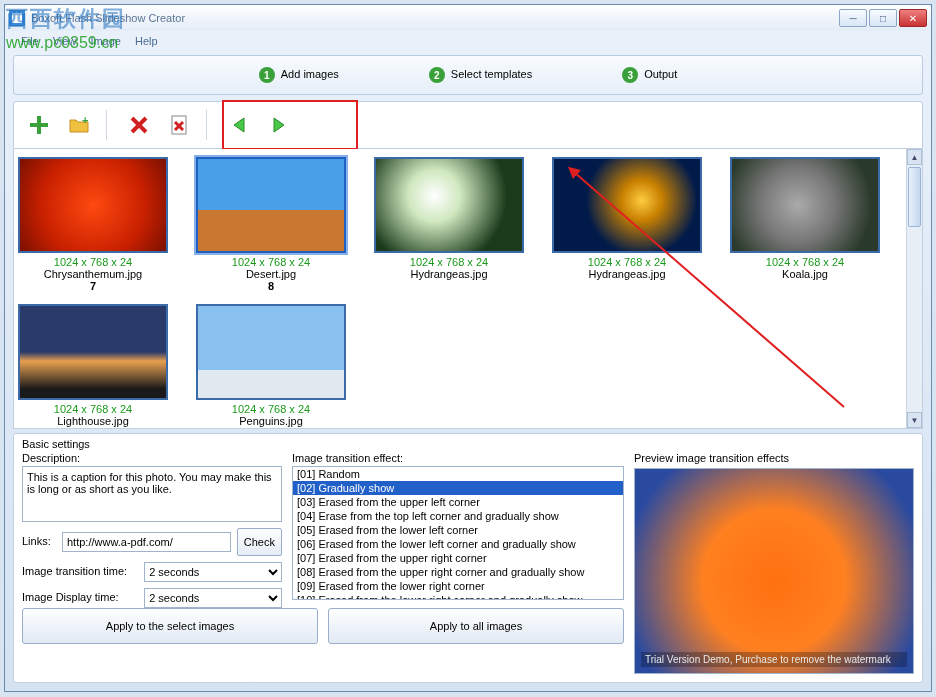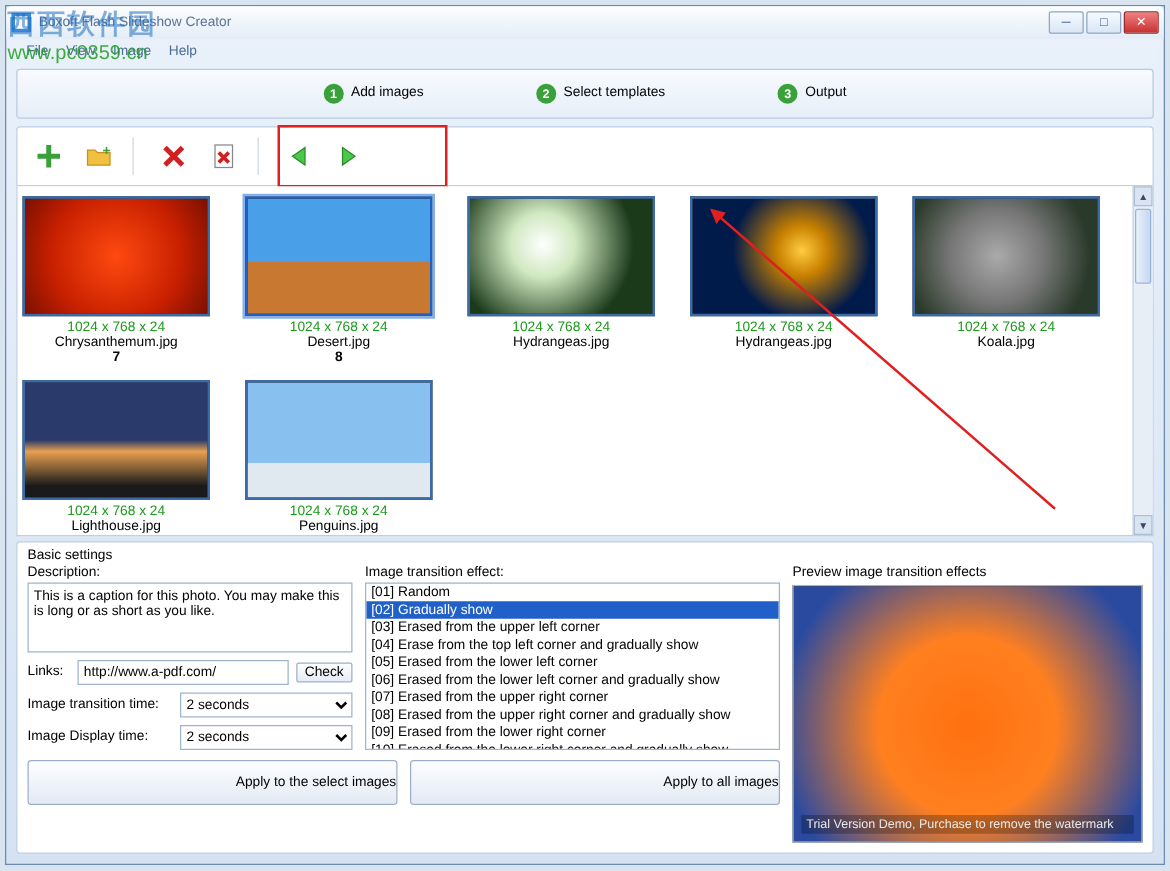--- a/index.html
+++ b/index.html
@@ -48,29 +48,29 @@
 .settings-title { color:#000; margin-bottom:2px; }
 .settings-body { display:flex; gap:10px; flex:1; }
 .col { display:flex; flex-direction:column; }
 .col.left { width:260px; }
 .col.mid { flex:1; }
 .col.right { width:280px; }
 .lbl { color:#000; margin-bottom:2px; }
 textarea.desc { width:100%; height:56px; border:1px solid #a0b4cc; padding:4px; resize:none; font-size:11px; }
 .row { display:flex; align-items:center; gap:6px; margin-top:6px; }
 input.txt { flex:1; height:20px; border:1px solid #a0b4cc; padding:0 4px; background:#fff; }
-button.small { height:16px; padding:0 6px; border:1px solid #9aaecc; background:linear-gradient(#fdfeff,#e4ecf6); border-radius:2px; cursor:pointer; }
+button.small { height:28px; padding:0 6px; border:1px solid #9aaecc; background:linear-gradient(#fdfeff,#e4ecf6); border-radius:2px; cursor:pointer; }
 select.combo { height:20px; border:1px solid #a0b4cc; background:#fff; width:140px; }
 .listbox { border:1px solid #a0b4cc; height:134px; overflow:hidden; background:#fff; }
 .listbox .item { padding:1px 4px; white-space:nowrap; overflow:hidden; text-overflow:ellipsis; cursor:default; }
 .listbox .item.sel { background:#2060c8; color:#fff; }
 .preview-img { flex:1; border:1px solid #a0b4cc; background:#333; position:relative; overflow:hidden; margin-top:2px; }
 .preview-caption { position:absolute; bottom:6px; left:6px; right:6px; color:#e8e8e8; font-size:10px; background:rgba(0,0,0,.25); padding:2px 4px; }
 .btn-row { display:flex; gap:10px; margin-top:8px; }
-button.big { flex:1; height:36px; border:1px solid #9aaecc; background:linear-gradient(#fdfeff,#e2eaf4); border-radius:3px; cursor:pointer;text-align:right; }
+button.big { flex:1; height:36px; border:1px solid #9aaecc; background:linear-gradient(#fdfeff,#e2eaf4); border-radius:3px; cursor:pointer; }
 
 
 .ph { position:absolute; inset:0; }
 .ph.waterfall { background:linear-gradient(#a0b8d0 40%,#2a3a4a); }
 .ph.flower { background:radial-gradient(circle at 50% 50%, #ff4a10 0%, #c82000 60%, #7a1000 100%); }
 .ph.desert { background:linear-gradient(#4aa0e8 55%,#c87830 55%); }
 .ph.hydra { background:radial-gradient(circle at 40% 40%, #fff 0%, #d0e8c0 25%, #1a3a1a 70%); }
 .ph.jelly { background:radial-gradient(circle at 60% 45%, #ffcc40 0%, #c88000 20%, #001a4a 55%); }
 .ph.koala { background:radial-gradient(circle at 45% 50%, #aaa 0%, #777 40%, #2a3a2a 80%); }
 .ph.light { background:linear-gradient(#2a3a6a 50%,#e8a050 60%,#1a1a1a 90%); }

